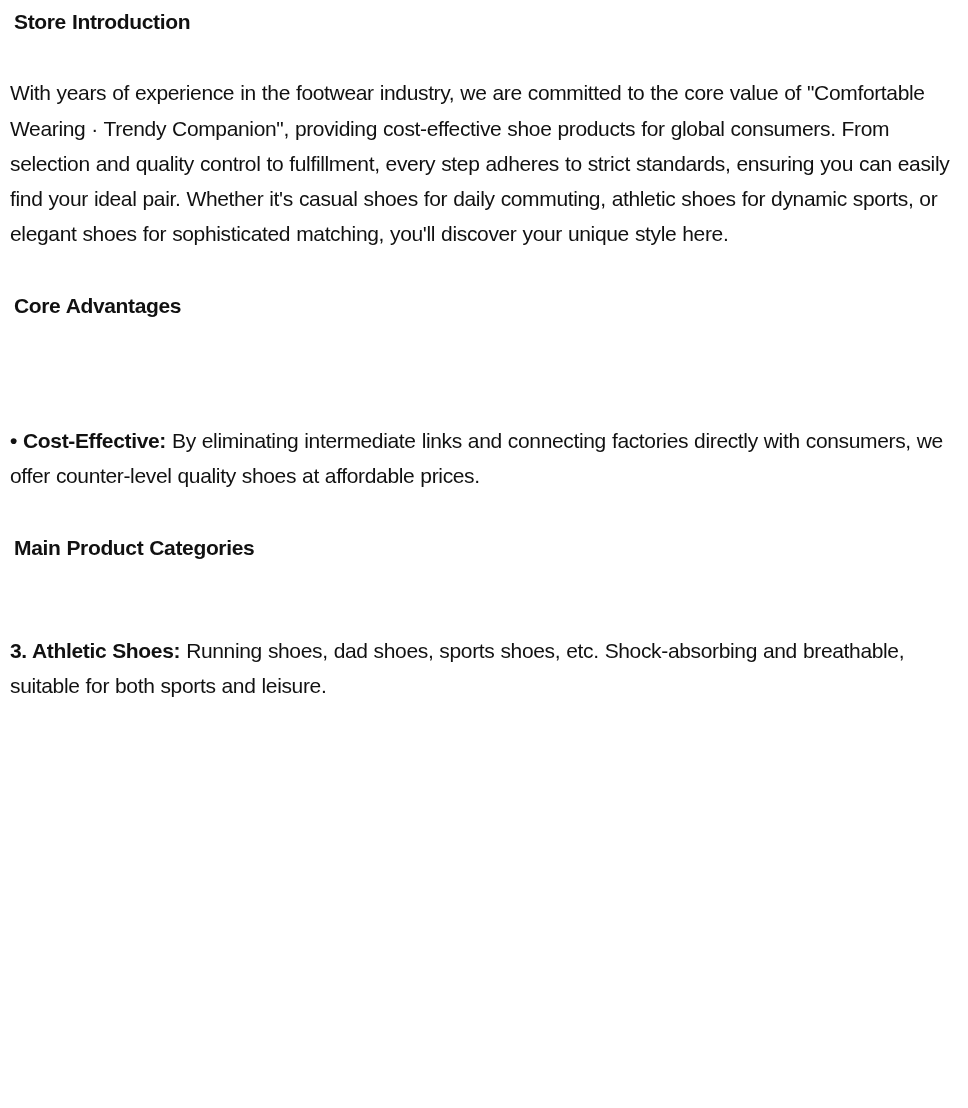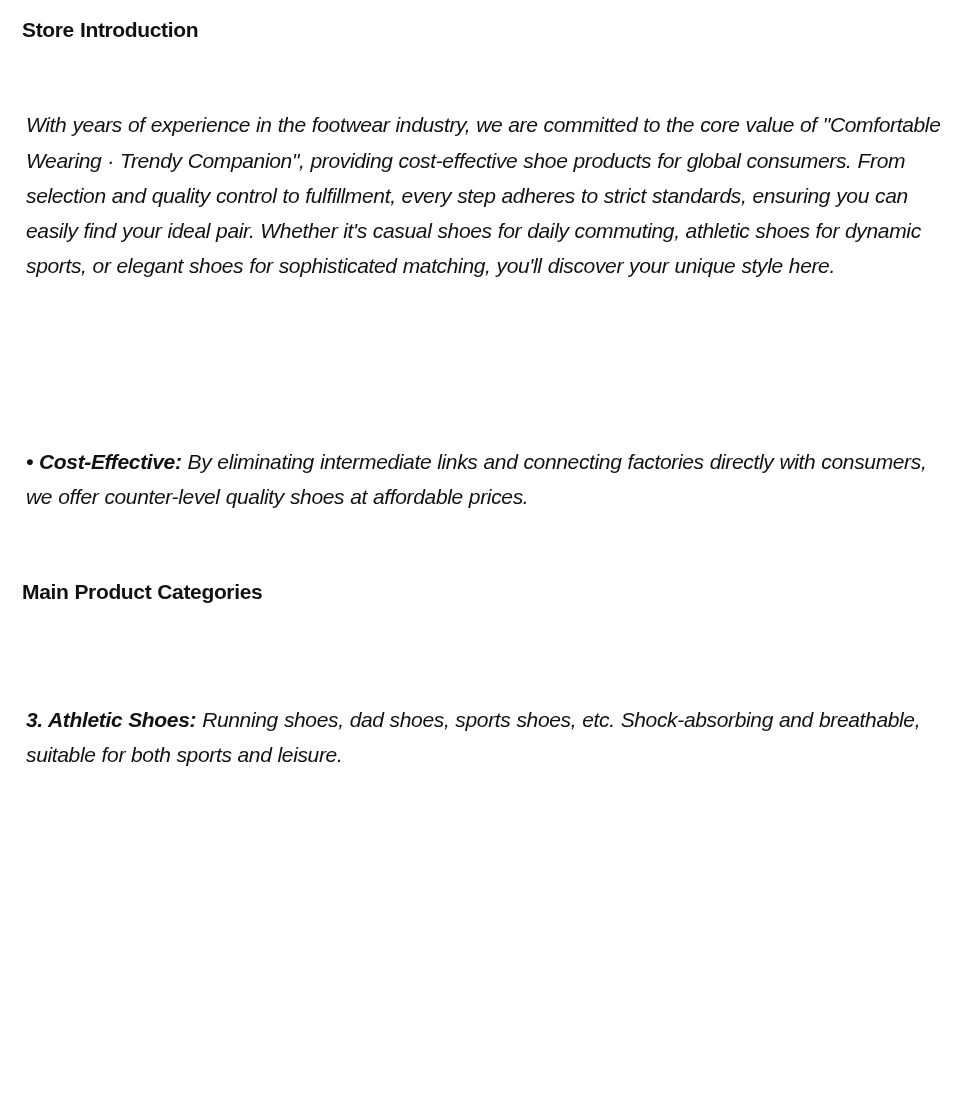--- a/index.html
+++ b/index.html
@@ -17,41 +17,41 @@
     .doc {
       position: relative;
       padding: 0 10px;
       font-size: 21px;
       line-height: 35.3px;
       letter-spacing: -0.35px;
       word-spacing: 0.5px;
     }
     .heading {
       font-weight: bold;
-      margin: 12px;
+      margin: 4px;
     }
     .para {
-      margin: 16px;
-      font-style: italic;
+      margin: 0;
     }
     .gap {
       height: 32px;
     }
     b { font-weight: bold; }
   </style>
 </head>
 <body>
 
 <div class="doc">
 
   <p class="heading">Store Introduction</p>
   <div class="gap"></div>
   <p class="para">With years of experience in the footwear industry, we are committed to the core value of "Comfortable Wearing · Trendy Companion", providing cost-effective shoe products for global consumers. From selection and quality control to fulfillment, every step adheres to strict standards, ensuring you can easily find your ideal pair. Whether it's casual shoes for daily commuting, athletic shoes for dynamic sports, or elegant shoes for sophisticated matching, you'll discover your unique style here.</p>
 
   <div class="gap"></div>
+  <p class="heading">Core Advantages</p>
   <div class="gap"></div>
 
   <div class="gap"></div>
 
   <div class="gap"></div>
 
   <p class="para">
     <b>•</b>
     <b>Cost-Effective:</b>
     <span>By eliminating intermediate links and connecting factories directly with consumers, we offer counter-level quality shoes at affordable prices.</span>

